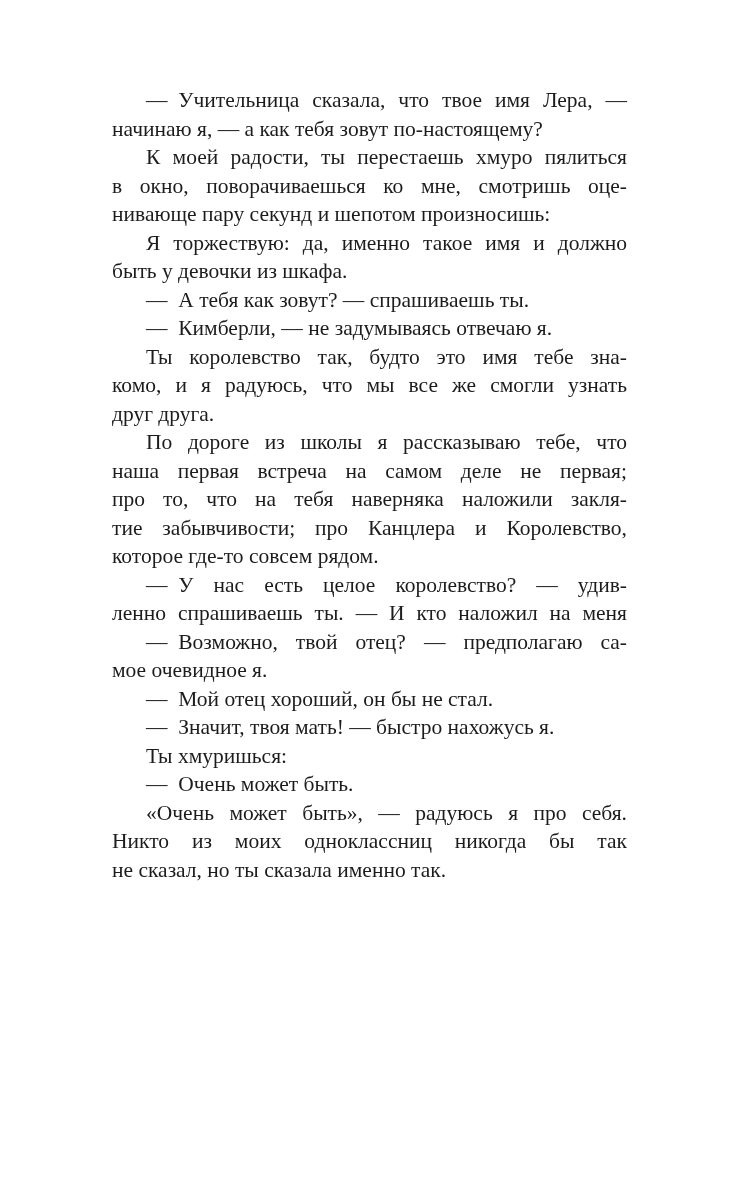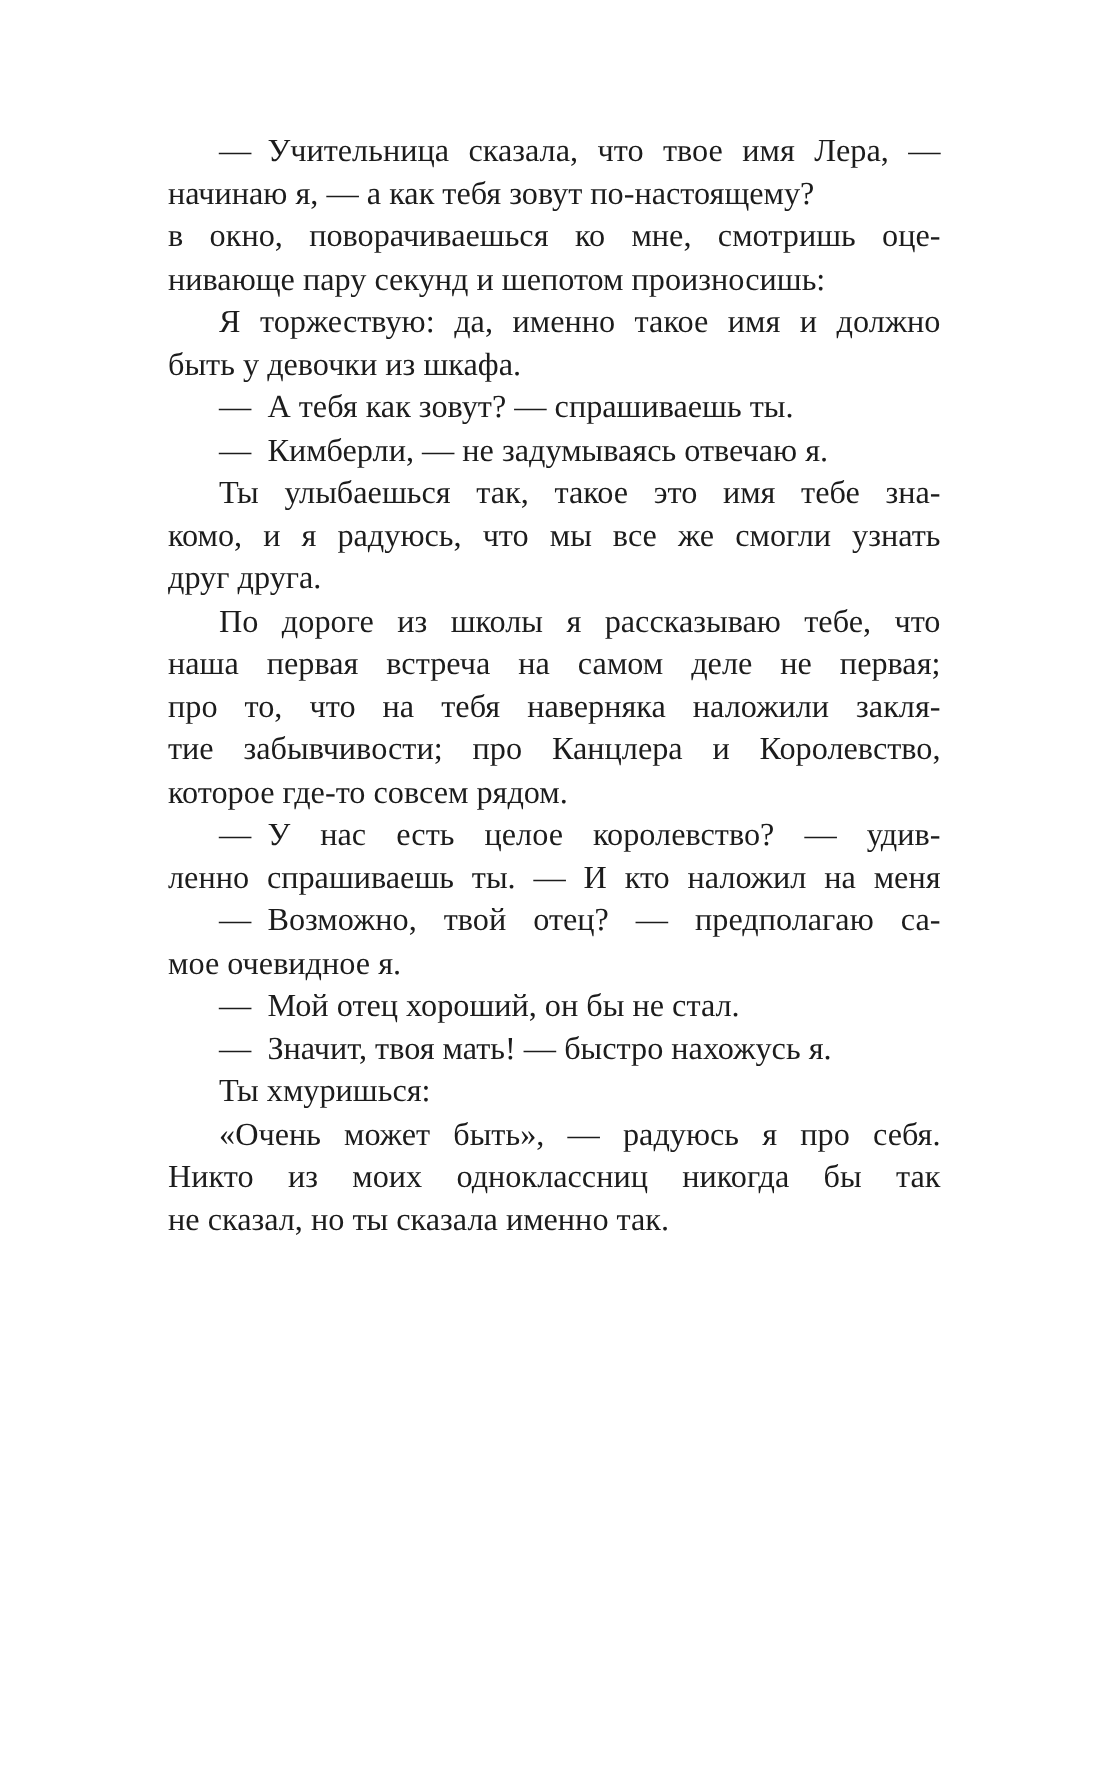--- a/index.html
+++ b/index.html
@@ -61,41 +61,43 @@
 </style>
 </head>
 <body>
 
 <div class="page">
 
   <div class="book-text">
 
   <div class="line indent">— Учительница сказала, что твое имя Лера, —</div>
       <div class="line para-end">начинаю я, — а как тебя зовут по-настоящему?</div>
+      <div class="line indent">К моей радости, ты перестаешь хмуро пялиться</div>
       <div class="line">в окно, поворачиваешься ко мне, смотришь оце-</div>
       <div class="line para-end">нивающе пару секунд и шепотом произносишь:</div>
       <div class="line indent">Я торжествую: да, именно такое имя и должно</div>
       <div class="line para-end">быть у девочки из шкафа.</div>
       <div class="line indent para-end">— А тебя как зовут? — спрашиваешь ты.</div>
       <div class="line indent para-end">— Кимберли, — не задумываясь отвечаю я.</div>
-      <div class="line indent">Ты улыбаешься так, такое это имя тебе зна-</div>
+      <div class="line indent">Ты королевство так, будто это имя тебе зна-</div>
       <div class="line">комо, и я радуюсь, что мы все же смогли узнать</div>
       <div class="line para-end">друг друга.</div>
       <div class="line indent">По дороге из школы я рассказываю тебе, что</div>
       <div class="line">наша первая встреча на самом деле не первая;</div>
       <div class="line">про то, что на тебя наверняка наложили закля-</div>
       <div class="line">тие забывчивости; про Канцлера и Королевство,</div>
       <div class="line para-end">которое где-то совсем рядом.</div>
       <div class="line indent">— У нас есть целое королевство? — удив-</div>
       <div class="line">ленно спрашиваешь ты. — И кто наложил на меня</div>
       <div class="line indent">— Возможно, твой отец? — предполагаю са-</div>
       <div class="line para-end">мое очевидное я.</div>
       <div class="line indent para-end">— Мой отец хороший, он бы не стал.</div>
       <div class="line indent para-end">— Значит, твоя мать! — быстро нахожусь я.</div>
       <div class="line indent para-end">Ты хмуришься:</div>
+      <div class="line indent para-end">— Очень может быть.</div>
       <div class="line indent">«Очень может быть», — радуюсь я про себя.</div>
       <div class="line">Никто из моих одноклассниц никогда бы так</div>
       <div class="line para-end">не сказал, но ты сказала именно так.</div>
     </div>
 
   <div class="footer">
     <span class="page-number">14</span>
     <span class="author-name">Ася Демишкевич</span>
   </div>
 

